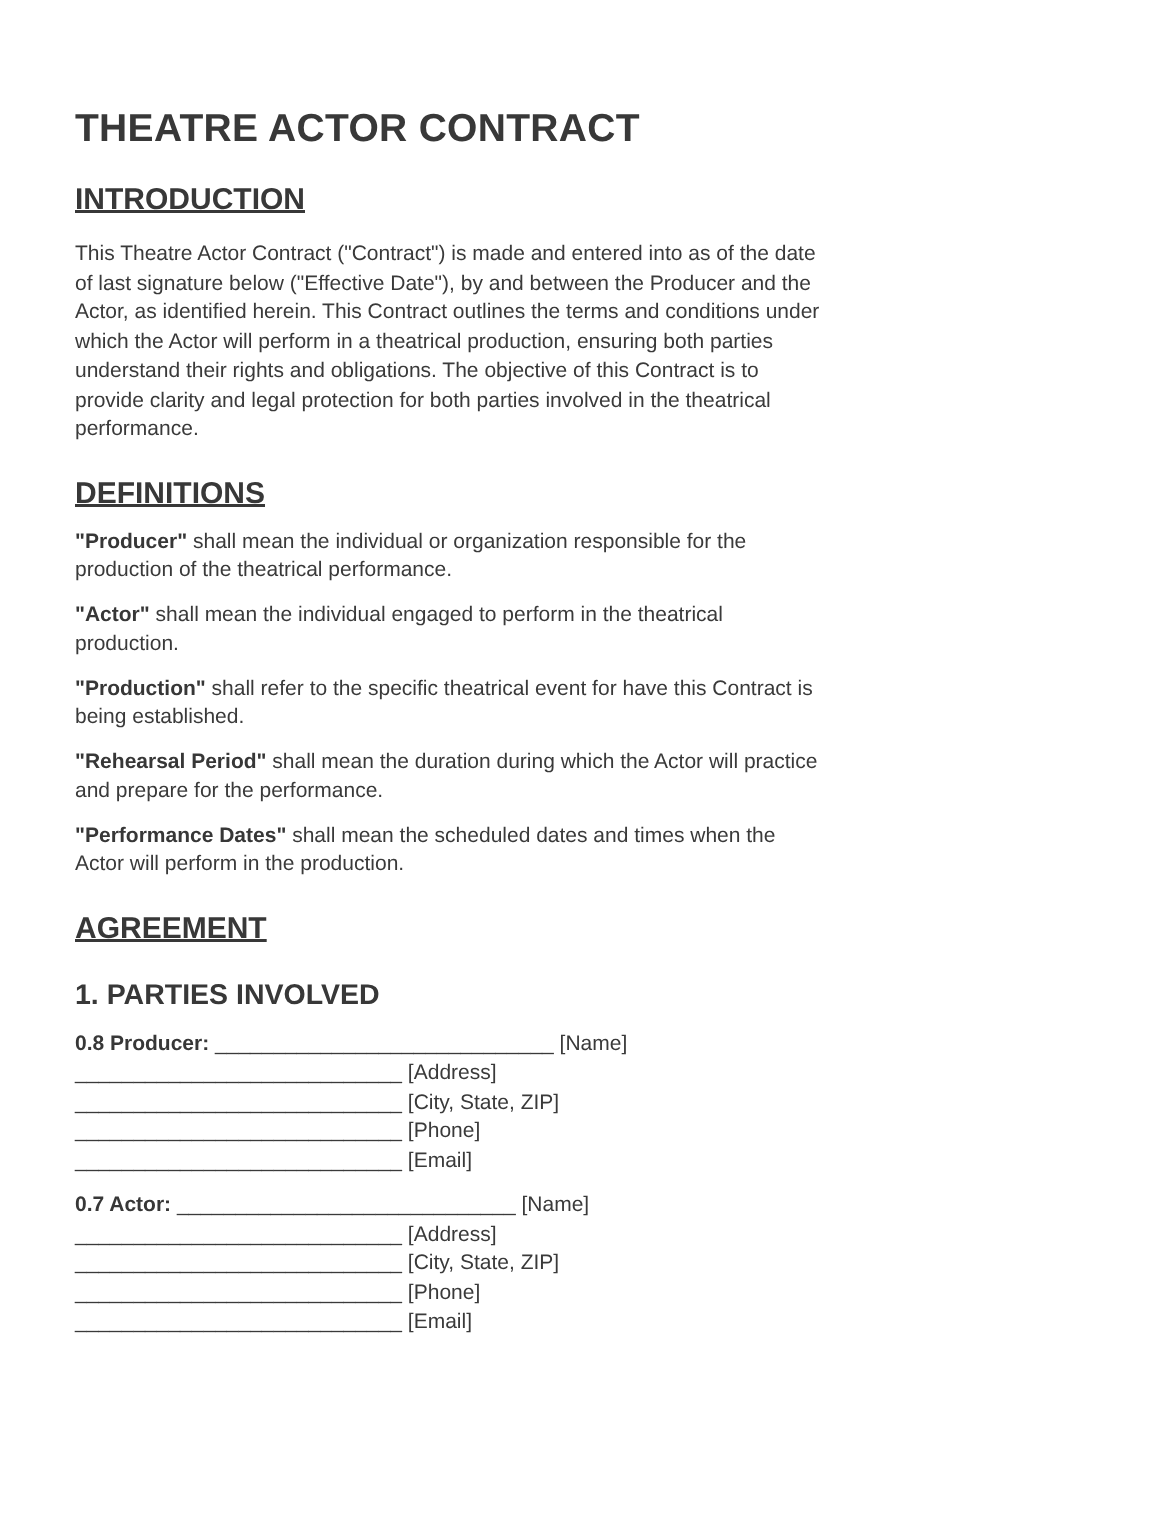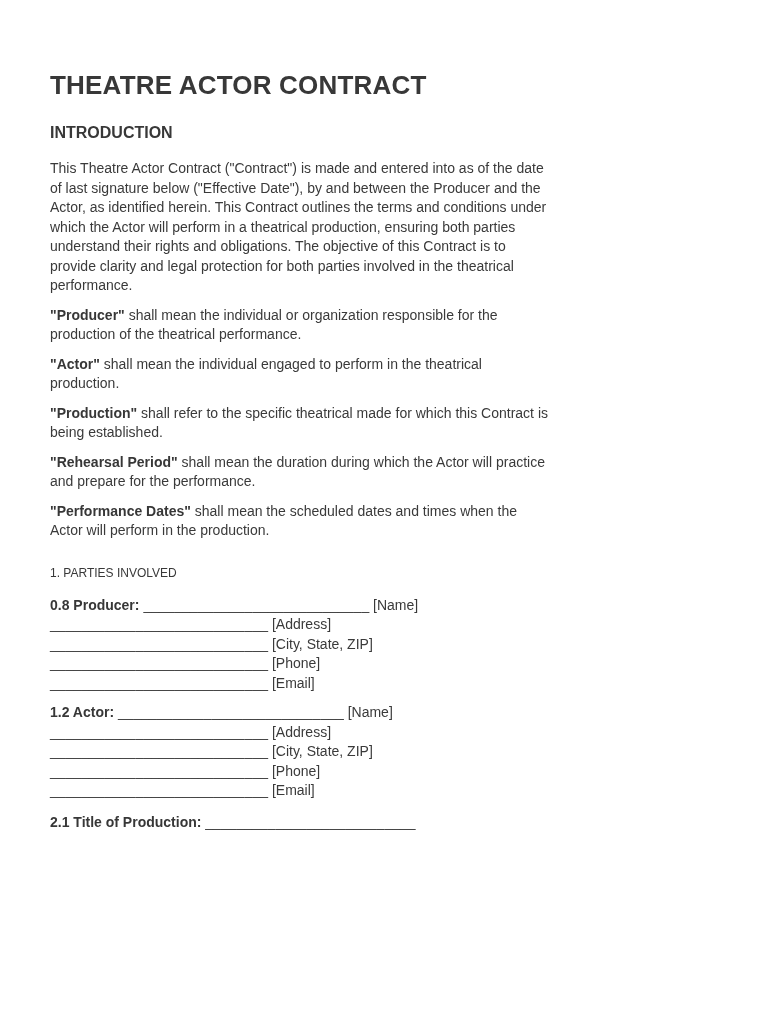--- a/index.html
+++ b/index.html
@@ -20,30 +20,31 @@
   }
   h1 {
     font-size: 26px;
     line-height: 30px;
     font-weight: bold;
     margin: 0;
     color: #383838;
     letter-spacing: 0.2px;
   }
   h2 {
-    font-size: 16px;
+    font-size: 20px;
     line-height: 24px;
     font-weight: bold;
     margin: 21px 0 0 0;
     color: #383838;
+    text-decoration: underline;
   }
   h3 {
-    font-size: 12px;
+    font-size: 19px;
     line-height: 21px;
-    font-weight: normal;
+    font-weight: bold;
     margin: 22px 0 0 0;
     color: #383838;
   }
   p {
     font-size: 14px;
     line-height: 19.5px;
     margin: 14px 0 0 0;
   }
   p.def { margin-top: 10px; }
   .block {
@@ -63,48 +64,47 @@
 </head>
 <body>
 
 <div class="page">
 
   <h1>THEATRE ACTOR CONTRACT</h1>
 
   <h2>INTRODUCTION</h2>
   <p>This Theatre Actor Contract ("Contract") is made and entered into as of the date of last signature below ("Effective Date"), by and between the Producer and the Actor, as identified herein. This Contract outlines the terms and conditions under which the Actor will perform in a theatrical production, ensuring both parties understand their rights and obligations. The objective of this Contract is to provide clarity and legal protection for both parties involved in the theatrical performance.</p>
 
+  <h2>DEFINITIONS</h2>
 
   <p class="def"><strong>"Producer"</strong> <span>shall mean the individual or organization responsible for the production of the theatrical performance.</span></p>
 
   <p class="def"><strong>"Actor"</strong> <span>shall mean the individual engaged to perform in the theatrical production.</span></p>
 
-  <p class="def"><strong>"Production"</strong> <span>shall refer to the specific theatrical made for which this Contract is being established.</span></p>
+  <p class="def"><strong>"Production"</strong> <span>shall refer to the specific theatrical event for have this Contract is being established.</span></p>
 
   <p class="def"><strong>"Rehearsal Period"</strong> <span>shall mean the duration during which the Actor will practice and prepare for the performance.</span></p>
 
   <p class="def"><strong>"Performance Dates"</strong> <span>shall mean the scheduled dates and times when the Actor will perform in the production.</span></p>
 
+  <h2>AGREEMENT</h2>
 
   <h3>1. PARTIES INVOLVED</h3>
 
   <div class="block">
     <span class="line"><strong>0.8 Producer:</strong> <span class="blank">_____________________________</span> <span>[Name]</span></span>
     <span class="line"><span class="blank">____________________________</span> <span>[Address]</span></span>
     <span class="line"><span class="blank">____________________________</span> <span>[City, State, ZIP]</span></span>
     <span class="line"><span class="blank">____________________________</span> <span>[Phone]</span></span>
     <span class="line"><span class="blank">____________________________</span> <span>[Email]</span></span>
   </div>
 
   <div class="block actor">
-    <span class="line"><strong>1.2 Actor:</strong> <span class="blank">_____________________________</span> <span>[Name]</span></span>
+    <span class="line"><strong>0.7 Actor:</strong> <span class="blank">_____________________________</span> <span>[Name]</span></span>
     <span class="line"><span class="blank">____________________________</span> <span>[Address]</span></span>
     <span class="line"><span class="blank">____________________________</span> <span>[City, State, ZIP]</span></span>
     <span class="line"><span class="blank">____________________________</span> <span>[Phone]</span></span>
     <span class="line"><span class="blank">____________________________</span> <span>[Email]</span></span>
   </div>
 
 
-  <div class="block">
-    <span class="line"><strong>2.1 Title of Production:</strong> <span class="blank">___________________________</span></span>
-  </div>
 
 </div>
 
 </body></html>

